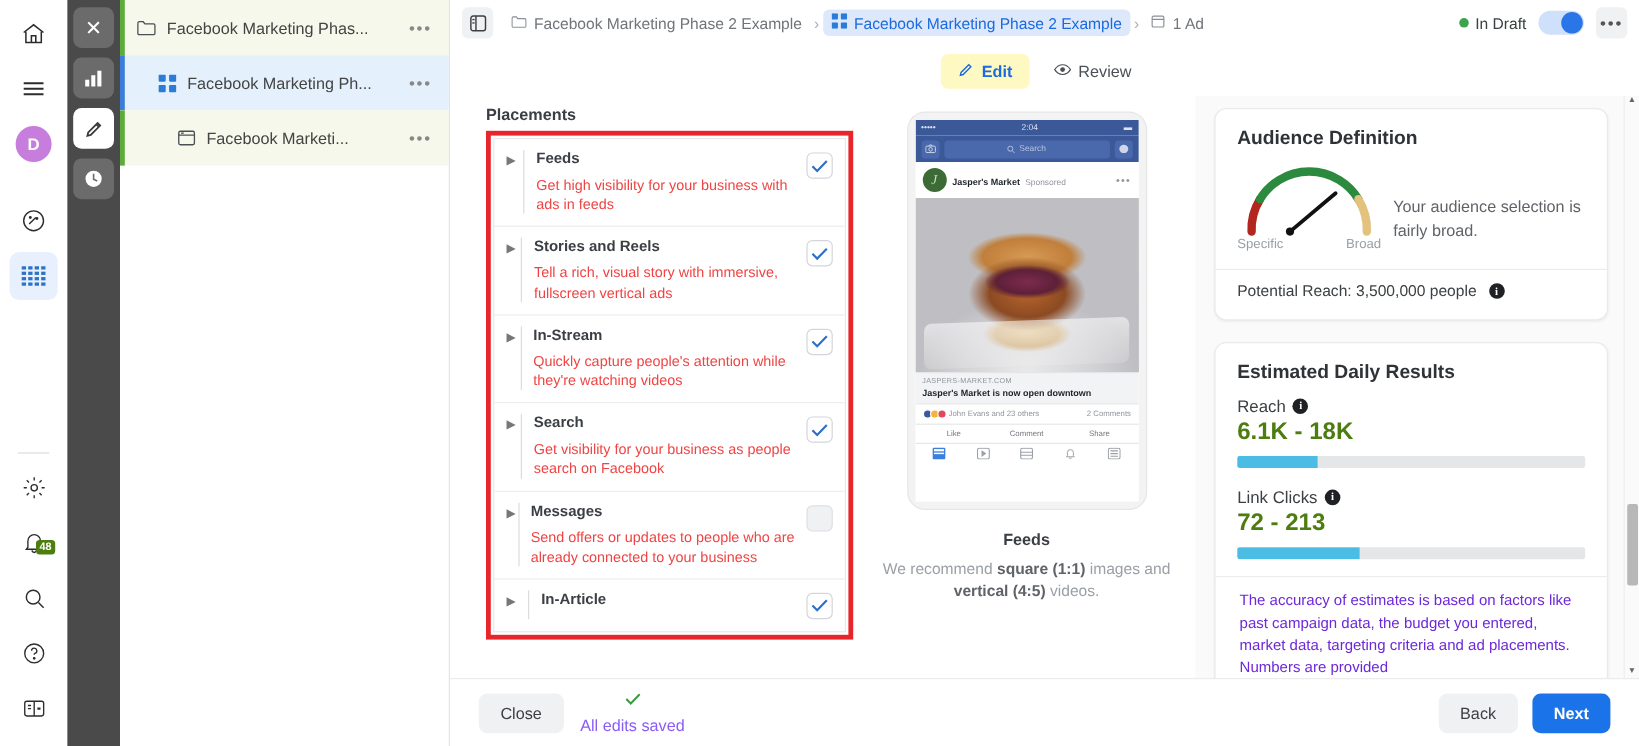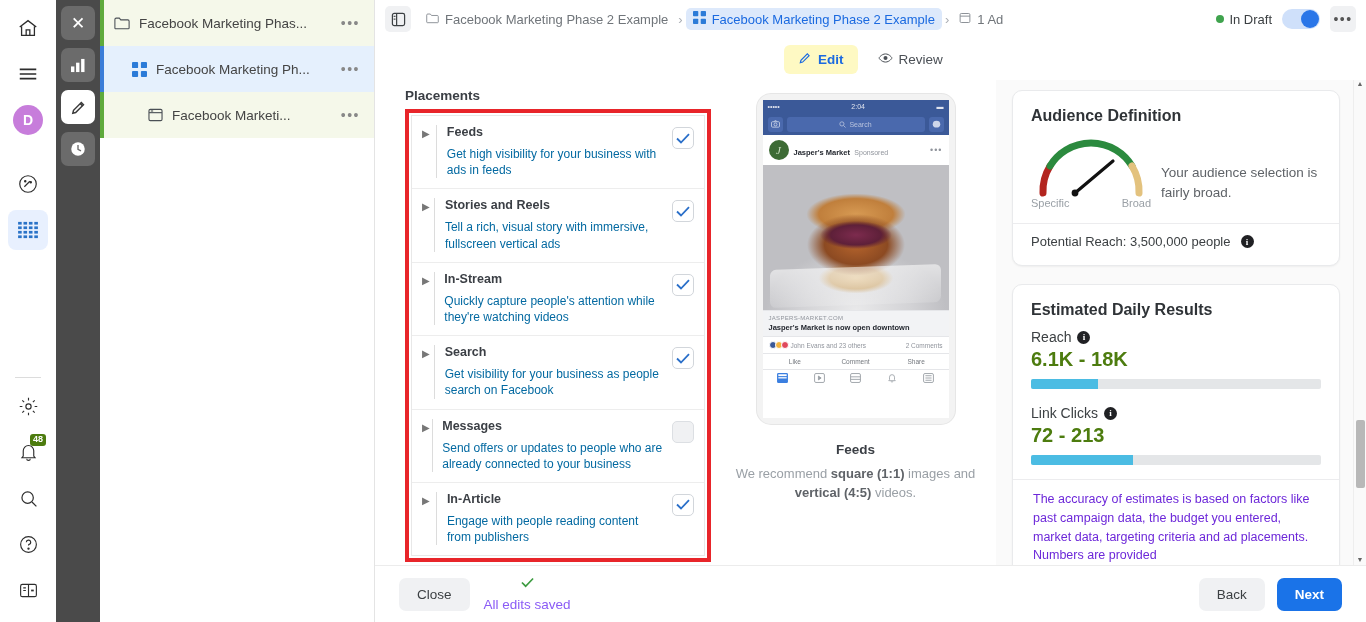--- a/index.html
+++ b/index.html
@@ -24,21 +24,21 @@
   }
   .rail-btn.active { background: #e8f0fe; }
   .rail-avatar {
     width: 30px; height: 30px; border-radius: 50%;
     background: #c77ddb; color: #fff; font-size: 14px; font-weight: bold;
     display: flex; align-items: center; justify-content: center;
   }
   .rail-spacer { flex: 1 1 auto; }
   .rail-divider { width: 26px; height: 1px; background: #dcdcdc; margin: 4px 0 8px; }
   .badge {
-    position: absolute; top: 2px; right: 2px;
+    position: absolute; top: 18px; right: 2px;
     background: #4d7c0f; color: #fff; font-size: 9px; font-weight: bold;
     border-radius: 3px; padding: 1px 3px; line-height: 1.1;
   }
 
   
   .toolcol {
     position: absolute; left: 56px; top: 0;
     width: 44px; height: 622px; background: #4a4a4a;
     display: flex; flex-direction: column; align-items: center;
     padding-top: 6px; z-index: 4;
@@ -138,21 +138,21 @@
   .section-title { font-size: 13.5px; font-weight: bold; color: #3b3f45; margin-bottom: 6px; }
   .redbox { border: 4px solid #e8252a; padding: 2px; }
   .placement-list { border: 1px solid #e8e8e8; background: #fff; }
   .pl-item { border-bottom: 1px solid #ededed; padding: 9px 10px 10px 10px; display: flex; }
   .pl-item:last-child { border-bottom: none; }
   .pl-left { flex: 1 1 auto; display: flex; }
   .caret { color: #777; font-size: 10px; width: 18px; padding-top: 3px; }
   .pl-divider { width: 1px; background: #dcdcdc; margin-right: 10px; align-self: stretch; }
   .pl-text { flex: 1 1 auto; }
   .pl-title { font-size: 12.5px; font-weight: bold; color: #3b3f45; margin-bottom: 7px; }
-  .pl-desc { font-size: 12px; color: #0369a1; line-height: 1.35; }
+  .pl-desc { font-size: 12px; color: #ef4444; line-height: 1.35; }
   .cbox {
     width: 22px; height: 22px; border: 1px solid #d2d6db; border-radius: 5px;
     background: #ffffff; display: flex; align-items: center; justify-content: center;
     margin-left: 8px; flex: 0 0 22px; align-self: flex-start; margin-top: 2px;
   }
   .cbox.off { background: #f0f1f3; border-color: #dcdfe3; }
   .cbox svg { display: block; }
 
   
   .col-mid {
@@ -592,21 +592,20 @@
               </div>
               <span class="cbox off"></span>
             </div>
 
             <div class="pl-item">
               <div class="pl-left">
                 <span class="caret">▶</span>
                 <span class="pl-divider"></span>
                 <span class="pl-text">
                   <div class="pl-title">In-Article</div>
-                  <div class="pl-desc">Engage with people reading content from publishers</div>
                 </span>
               </div>
               <span class="cbox">
                 <svg width="14" height="11" viewBox="0 0 14 11" fill="none" stroke="#2a6fc9" stroke-width="1.8">
                     <path d="M1 5.5l4 4L13 1.2"></path>
                   </svg>
               </span>
             </div>
 
           </div>

